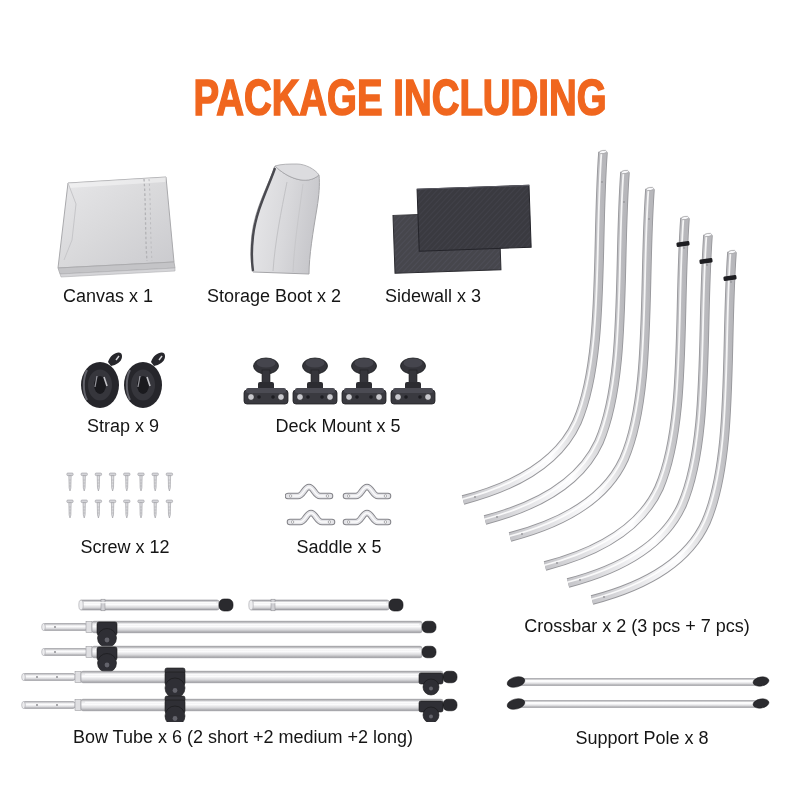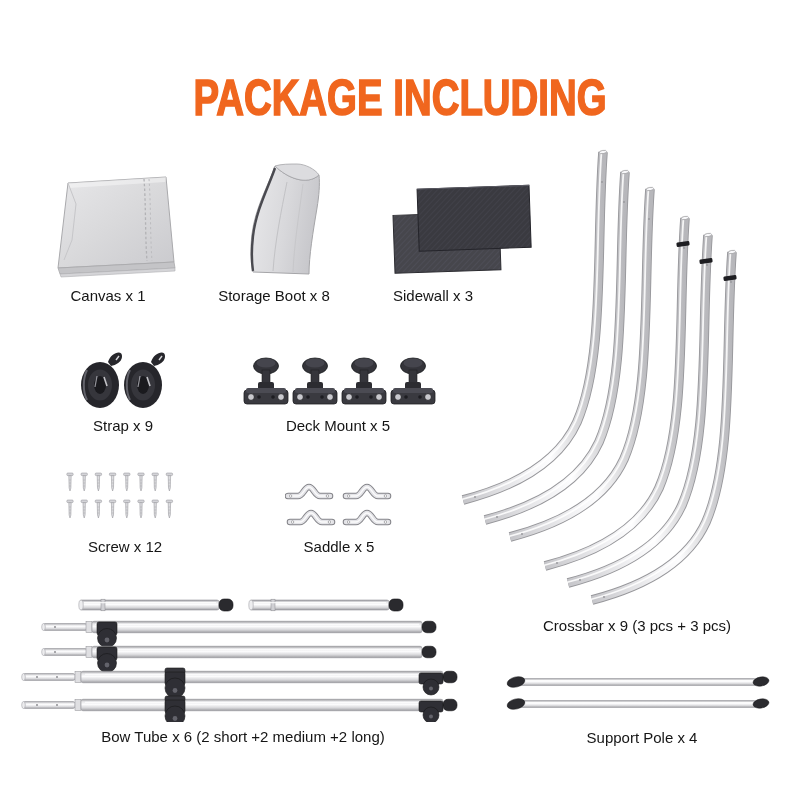--- a/index.html
+++ b/index.html
@@ -2,21 +2,21 @@
 <html><head>
 <meta charset="utf-8">
 <style>
   html,body{margin:0;padding:0;background:#ffffff;}
   #page{position:relative;width:800px;height:800px;background:#ffffff;overflow:hidden;
         font-family:"Liberation Sans", sans-serif;padding-left:8px;}
   #title{position:absolute;left:0;top:74px;width:800px;text-align:center;
          font-size:48px;font-weight:bold;line-height:1.0;color:#F0661E;
          letter-spacing:0px;transform:scale(0.80,1.05);transform-origin:50% 50%;
          -webkit-text-stroke:1.5px #F0661E;}
-  .lbl{position:absolute;text-align:center;font-size:15px;color:#151515;line-height:22px;}
+  .lbl{position:absolute;text-align:center;font-size:18px;color:#151515;line-height:22px;}
   .fig{position:absolute;}
   svg{display:block;}
 </style>
 </head>
 <body>
 
 <div id="page">
 
   <div id="title">PACKAGE INCLUDING</div>
 
@@ -49,21 +49,21 @@
             <stop offset="1" stop-color="#c8c8cc"></stop>
         </linearGradient>
       </defs>
       <path d="M40,6 C34,24 20,48 17,74 C15,92 16,104 18,112 L74,114 C74,96 78,72 82,48 C84,36 85,24 84,15 C72,26 52,18 40,6 Z" fill="url(#gBt)" stroke="#a5a5a8" stroke-width="1" stroke-linejoin="round"></path>
       <path d="M40,6 C52,18 72,26 84,15 C80,9 70,4 62,4 C54,4 46,4 40,6 Z" fill="#dcdcdf" stroke="#a5a5a8" stroke-width="0.8"></path>
       <path d="M40,8 C34,26 21,50 18,76 C16,93 17,104 18,111" fill="none" stroke="#4a4a50" stroke-width="2.4"></path>
       <path d="M52,22 C46,52 40,82 38,111" fill="none" stroke="#c2c2c5" stroke-width="1"></path>
       <path d="M68,24 C64,54 59,86 58,112" fill="none" stroke="#c7c7ca" stroke-width="1"></path>
     </svg>
   </div>
-  <div class="lbl" style="left:194px;top:285px;width:160px">Storage Boot x 8</div>
+  <div class="lbl" style="left:194px;top:285px;width:160px">Storage Boot x 2</div>
 
   <div class="fig" style="left:392px;top:183px">
     <svg width="140" height="92" viewBox="0 0 140 92">
       <defs>
         <pattern id="mesh1" width="4" height="4" patternUnits="userSpaceOnUse" patternTransform="rotate(45)">
           <rect width="4" height="4" fill="#46464c"></rect>
           <line x1="0" y1="0" x2="0" y2="4" stroke="#50505a" stroke-width="1.4"></line>
         </pattern>
         <pattern id="mesh2" width="4" height="4" patternUnits="userSpaceOnUse" patternTransform="rotate(45)">
           <rect width="4" height="4" fill="#3a3a40"></rect>
@@ -202,21 +202,21 @@
       <use href="#cbTube" transform="translate(185,30)"></use>
       <use href="#cbTube" transform="translate(210,47)"></use>
       <use href="#cbTube" transform="translate(245,76)"></use>
       <use href="#cbTube" transform="translate(268,93)"></use>
       <use href="#cbTube" transform="translate(292,110)"></use>
       <use href="#cbBand" transform="translate(243,102)"></use>
       <use href="#cbBand" transform="translate(266,119)"></use>
       <use href="#cbBand" transform="translate(290,136)"></use>
     </svg>
   </div>
-  <div class="lbl" style="left:487px;top:615px;width:300px">Crossbar x 9 (3 pcs + 3 pcs)</div>
+  <div class="lbl" style="left:487px;top:615px;width:300px">Crossbar x 2 (3 pcs + 7 pcs)</div>
 
   <div class="fig" style="left:15px;top:585px">
     <svg width="450" height="137" viewBox="0 0 450 137">
       <defs>
         <linearGradient id="gV1" x1="0" y1="0" x2="0" y2="1">
           <stop offset="0" stop-color="#9b9b9f"></stop>
             <stop offset="0.22" stop-color="#e9e9eb"></stop>
           <stop offset="0.45" stop-color="#fcfcfd"></stop>
             <stop offset="0.75" stop-color="#d7d7da"></stop>
           <stop offset="1" stop-color="#9b9b9f"></stop>
@@ -282,15 +282,15 @@
           <rect x="14" y="-3.5" width="238" height="7" rx="3" fill="url(#gV2)" stroke="#95959a" stroke-width="0.5"></rect>
           <line x1="20" y1="-1.4" x2="248" y2="-1.4" stroke="#ffffff" stroke-width="1.3" opacity="0.85"></line>
           <ellipse cx="11" cy="0" rx="9" ry="5" fill="#2b2b2f" stroke="#131316" stroke-width="0.5" transform="rotate(-14 11 0)"></ellipse>
           <ellipse cx="256" cy="-0.5" rx="8" ry="4.5" fill="#2b2b2f" stroke="#131316" stroke-width="0.5" transform="rotate(-10 256 -0.5)"></ellipse>
         </g>
       </defs>
       <use href="#spole" transform="translate(0,10)"></use>
       <use href="#spole" transform="translate(0,32)"></use>
     </svg>
   </div>
-  <div class="lbl" style="left:522px;top:727px;width:240px">Support Pole x 4</div>
+  <div class="lbl" style="left:522px;top:727px;width:240px">Support Pole x 8</div>
 
 </div>
 
 </body></html>

